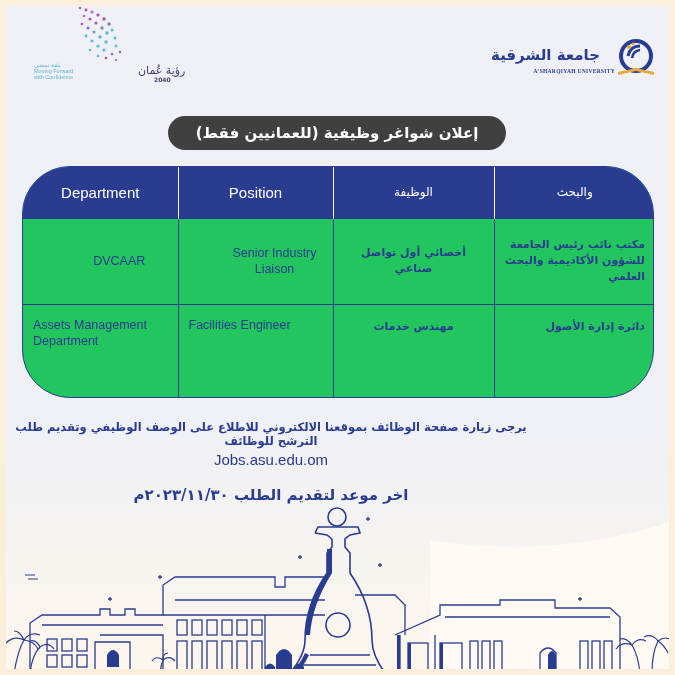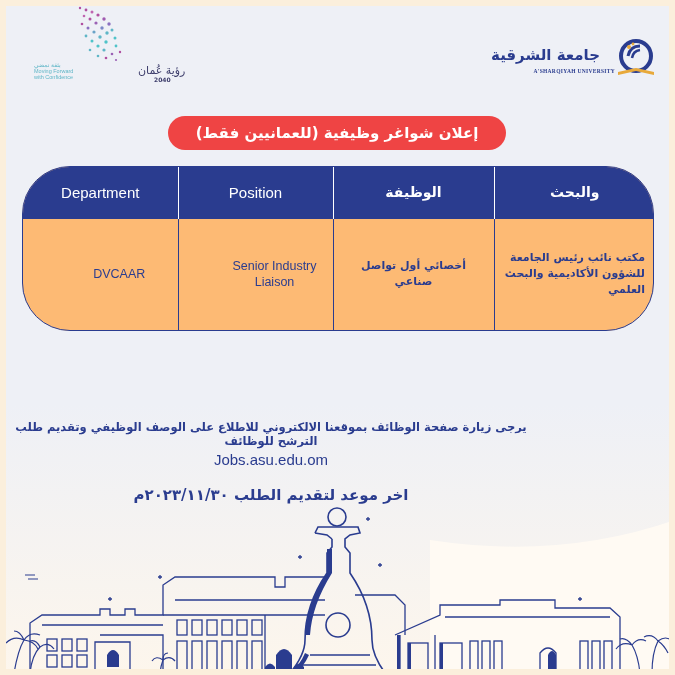--- a/index.html
+++ b/index.html
@@ -46,38 +46,38 @@
       position: absolute; right: 60px; top: 8px; font-size: 15px; font-weight: bold;
       color: #2a3c8f; white-space: nowrap;
     }
     .uni-en {
       position: absolute; right: 45px; top: 30px; font-family: "Liberation Serif", serif;
       font-size: 5.5px; font-weight: bold; color: #2a3c8f; letter-spacing: .3px; white-space: nowrap;
     }
     
     .title-pill {
       position: absolute; left: 168px; top: 116px; width: 338px; height: 34px;
-      background: #ef4444; border-radius: 17px;
+      background: #404040; border-radius: 17px;
       display: flex; align-items: center; justify-content: center;
       color: #fff; font-size: 15px; font-weight: bold; direction: rtl;
     }
     
     .table-wrap {
-      position: absolute; left: 22px; top: 166px; width: 632px; height: 165px;
+      position: absolute; left: 22px; top: 166px; width: 632px; height: 232px;
       border: 1.5px solid #2a3c8f; border-radius: 48px;
-      overflow: hidden; background: #fdba74;
+      overflow: hidden; background: #22c55e;
     }
     table { width: 100%; height: 100%; border-collapse: collapse; table-layout: fixed; }
     th {
       background: #2a3c8f; color: #fff; font-weight: normal; height: 51px;
       font-size: 14px; border-right: 1.5px solid #fff;
     }
     th:last-child { border-right: none; }
     th.en { font-family: "Liberation Sans", sans-serif; font-size: 15px; }
-    th.ar { font-family: "DejaVu Sans", sans-serif; font-weight: bold; font-size: 14px; }
+    th.ar { font-family: "DejaVu Sans", sans-serif; font-weight: normal; font-size: 12px; }
     td {
       border-right: 1.5px solid #2a3c8f; border-top: 1.5px solid #2a3c8f;
       font-size: 12px; color: #2a3c8f; vertical-align: middle; padding: 4px 10px;
       line-height: 16px;
     }
     td:last-child { border-right: none; }
     td.en { font-family: "Liberation Sans", sans-serif; font-size: 12.5px; }
     td.ar { direction: rtl; text-align: right; font-weight: bold; font-size: 11px; }
     td.center { text-align: center; padding-left: 48px; }
     tr.r1 td { height: 64px; }
@@ -177,20 +177,26 @@
         <th class="ar">والبحث</th>
       </tr>
     </thead>
     <tbody>
       <tr class="r1">
         <td class="en center">DVCAAR</td>
         <td class="en center">Senior Industry Liaison</td>
         <td class="ar" style="text-align:center">أخصائي أول تواصل صناعي</td>
         <td class="ar">مكتب نائب رئيس الجامعة للشؤون الأكاديمية والبحث العلمي</td>
       </tr>
+      <tr class="r3">
+        <td class="en">Assets Management Department</td>
+        <td class="en">Facilities Engineer</td>
+        <td class="ar mid" style="text-align:center">مهندس خدمات</td>
+        <td class="ar mid">دائرة إدارة الأصول</td>
+      </tr>
     </tbody>
   </table>
 </div>
 
 <div class="notice line1">يرجى زيارة صفحة الوظائف بموقعنا الالكتروني للاطلاع على الوصف الوظيفي وتقديم طلب الترشح للوظائف</div>
 <div class="notice url">Jobs.asu.edu.om</div>
 <div class="notice deadline">اخر موعد لتقديم الطلب ٢٠٢٣/١١/٣٠م</div>
 
 <svg class="skyline" viewBox="0 0 675 170">
   <g fill="none" stroke="#2a3c8f" stroke-width="1.3">

